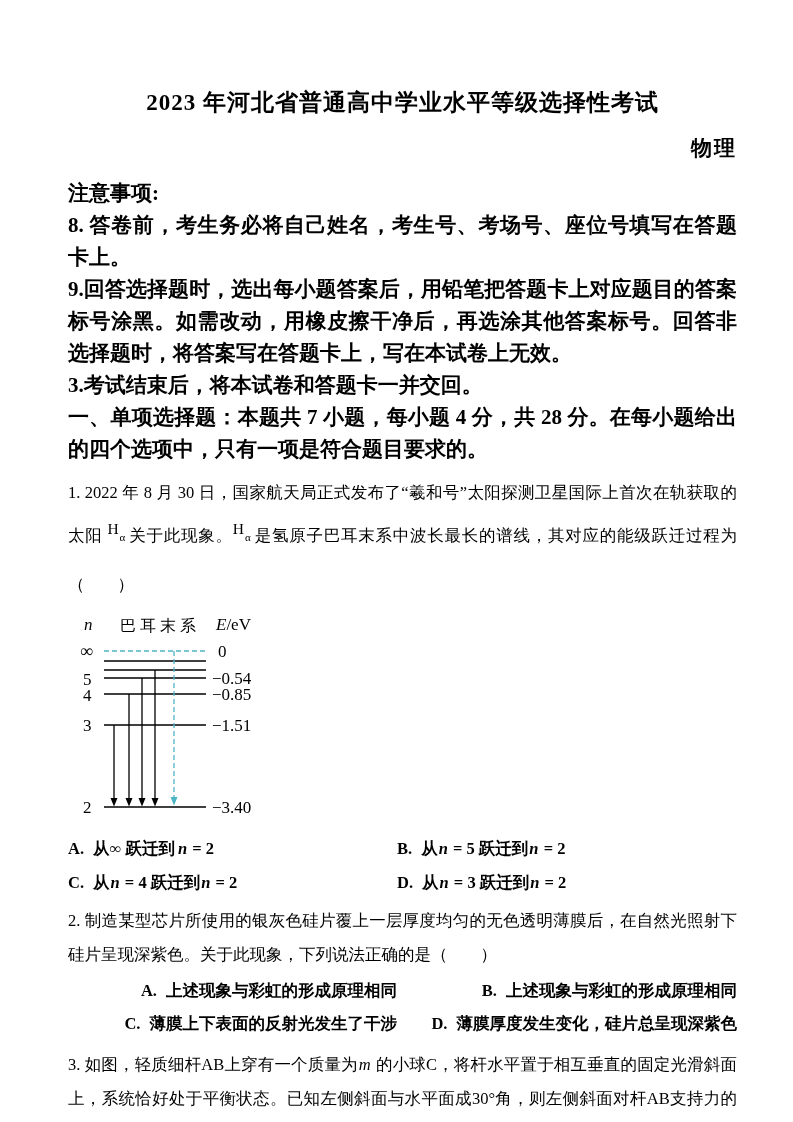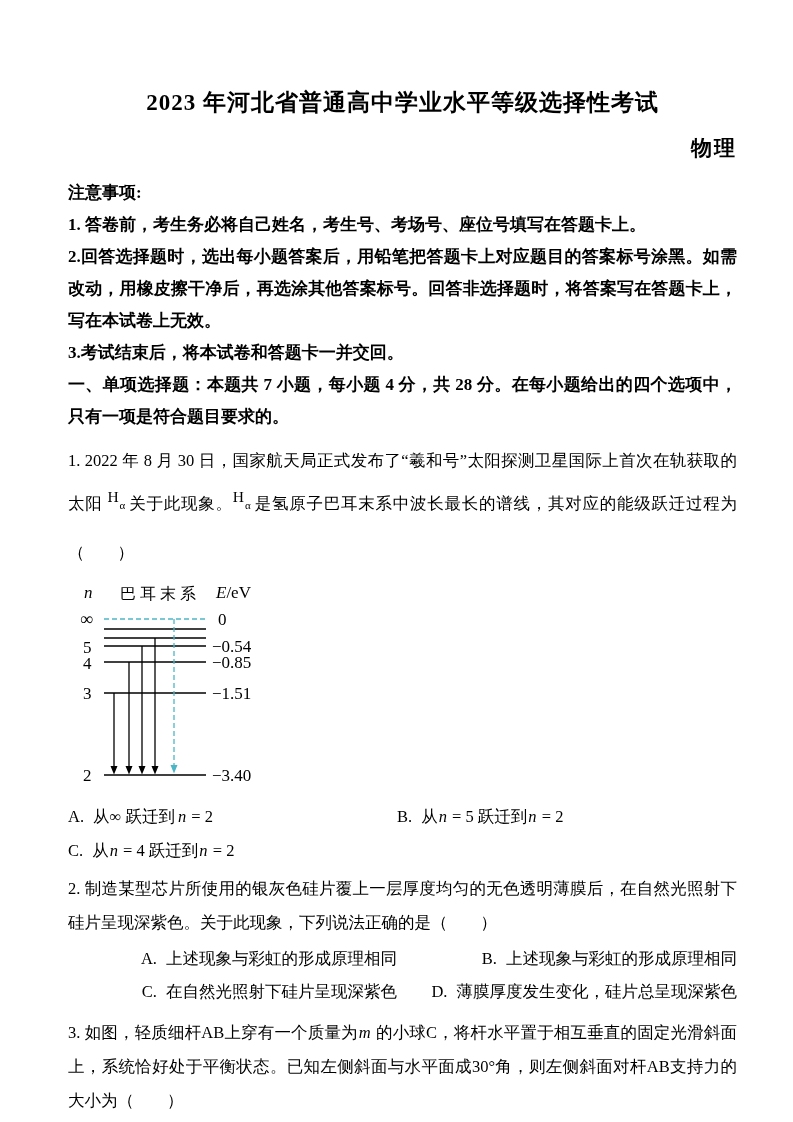--- a/index.html
+++ b/index.html
@@ -11,50 +11,50 @@
   .page{padding:0 56px 0 68px;}
   .title{
     margin:86px 0 0;font-size:23px;font-weight:bold;
     text-align:center;line-height:34px;letter-spacing:1px;
   }
   .subject{
     margin:13px 0 0;font-size:21px;font-weight:bold;
     text-align:right;line-height:30px;letter-spacing:2px;
   }
   p{margin:0;}
-  .bold{font-weight:bold;font-size:17px;line-height:32px;text-align:justify;}
+  .bold{font-weight:bold;font-size:21px;line-height:32px;text-align:justify;}
   .notice-heading{margin-top:14px;}
   .qtext{font-size:16.5px;line-height:34px;text-align:justify;}
   .q1t{line-height:43px;margin-top:6px;}
   .q2t{margin-top:4px;}
   .q3t{margin-top:8px;}
   .hsup{position:relative;top:-7px;font-size:15.5px;}
   .hsup sub{font-size:11px;position:relative;top:3px;left:1px;}
   .mi{font-style:italic;padding:0 1px;}
   .diagram{margin:8px 0 0 8px;}
   .opts{
     display:grid;grid-template-columns:329px auto;
-    margin-top:6px;font-size:16.5px;line-height:34px;
+    margin-top:6px;font-size:16.5px;line-height:34px;font-weight:bold;
   }
   .opts.tight{line-height:33px;margin-top:2px;text-align:right;}
   .olabel{margin-right:9px;}
   svg text{font-family:"Liberation Serif","DejaVu Serif",serif;}
 </style>
 </head>
 <body>
 
 <div class="page">
 
   <h1 class="title">2023 年河北省普通高中学业水平等级选择性考试</h1>
   <h2 class="subject">物理</h2>
 
   <div>
     <p class="bold notice-heading">注意事项:</p>
-    <p class="bold">1. 答卷前，考生务必将自己姓名，考生号、考场号、座位号填写在答题卡上。</p>
-    <p class="bold">2.回答选择题时，选出每小题答案后，用铅笔把答题卡上对应题目的答案标号涂黑。如需改动，用橡皮擦干净后，再选涂其他答案标号。回答非选择题时，将答案写在答题卡上，写在本试卷上无效。</p>
+    <p class="bold">8. 答卷前，考生务必将自己姓名，考生号、考场号、座位号填写在答题卡上。</p>
+    <p class="bold">9.回答选择题时，选出每小题答案后，用铅笔把答题卡上对应题目的答案标号涂黑。如需改动，用橡皮擦干净后，再选涂其他答案标号。回答非选择题时，将答案写在答题卡上，写在本试卷上无效。</p>
     <p class="bold">3.考试结束后，将本试卷和答题卡一并交回。</p>
   </div>
 
   <p class="bold">一、单项选择题：本题共 7 小题，每小题 4 分，共 28 分。在每小题给出的四个选项中，只有一项是符合题目要求的。</p>
 
   <p class="qtext q1t"><span>1. 2022 年 8 月 30 日，国家航天局正式发布了“羲和号”太阳探测卫星国际上首次在轨获取的太阳 </span><span class="hsup"><span>H</span><sub>α</sub></span><span> 关于此现象。</span><span class="hsup"><span>H</span><sub>α</sub></span><span> 是氢原子巴耳末系中波长最长的谱线，其对应的能级跃迁过程为（　　）</span></p>
 
   <div class="diagram">
     <svg width="240" height="208" viewBox="0 0 240 208">
 
@@ -98,26 +98,27 @@
       </g>
       <line x1="98" y1="37" x2="98" y2="184" stroke-width="1.3" stroke-dasharray="5,3" stroke="#4db6c6"></line>
       <polygon points="94.5,183 101.5,183 98,191.5" fill="#4db6c6"></polygon>
     </svg>
   </div>
 
   <div class="opts">
     <div><span class="olabel">A.</span><span>从∞ 跃迁到</span><span class="mi"></span><span></span><span></span><span class="mi">n</span><span> = 2</span></div>
     <div><span class="olabel">B.</span><span>从</span><span class="mi">n</span><span> = 5 </span><span>跃迁到</span><span class="mi">n</span><span> = 2</span></div>
     <div><span class="olabel">C.</span><span>从</span><span class="mi">n</span><span> = 4 </span><span>跃迁到</span><span class="mi">n</span><span> = 2</span></div>
+    <div><span class="olabel">D.</span><span>从</span><span class="mi">n</span><span> = 3 </span><span>跃迁到</span><span class="mi">n</span><span> = 2</span></div>
   </div>
 
   <p class="qtext q2t">2. 制造某型芯片所使用的银灰色硅片覆上一层厚度均匀的无色透明薄膜后，在自然光照射下硅片呈现深紫色。关于此现象，下列说法正确的是（　　）</p>
 
   <div class="opts tight">
     <div><span class="olabel">A.</span><span>上述现象与彩虹的形成原理相同</span></div>
     <div><span class="olabel">B.</span><span>上述现象与彩虹的形成原理相同</span></div>
-    <div><span class="olabel">C.</span><span>在自然光照射下硅片呈现深紫色</span></div>
+    <div><span class="olabel">C.</span><span>薄膜上下表面的反射光发生了干涉</span></div>
     <div><span class="olabel">D.</span><span>薄膜厚度发生变化，硅片总呈现深紫色</span></div>
   </div>
 
   <p class="qtext q3t"><span>3. 如图，轻质细杆AB上穿有一个质量为</span><span class="mi">m</span><span> 的小球C，将杆水平置于相互垂直的固定光滑斜面上，系统恰好处于平衡状态。已知左侧斜面与水平面成30°角，则左侧斜面对杆AB支持力的大小为（　　）</span></p>
 
 </div>
 
 </body></html>

